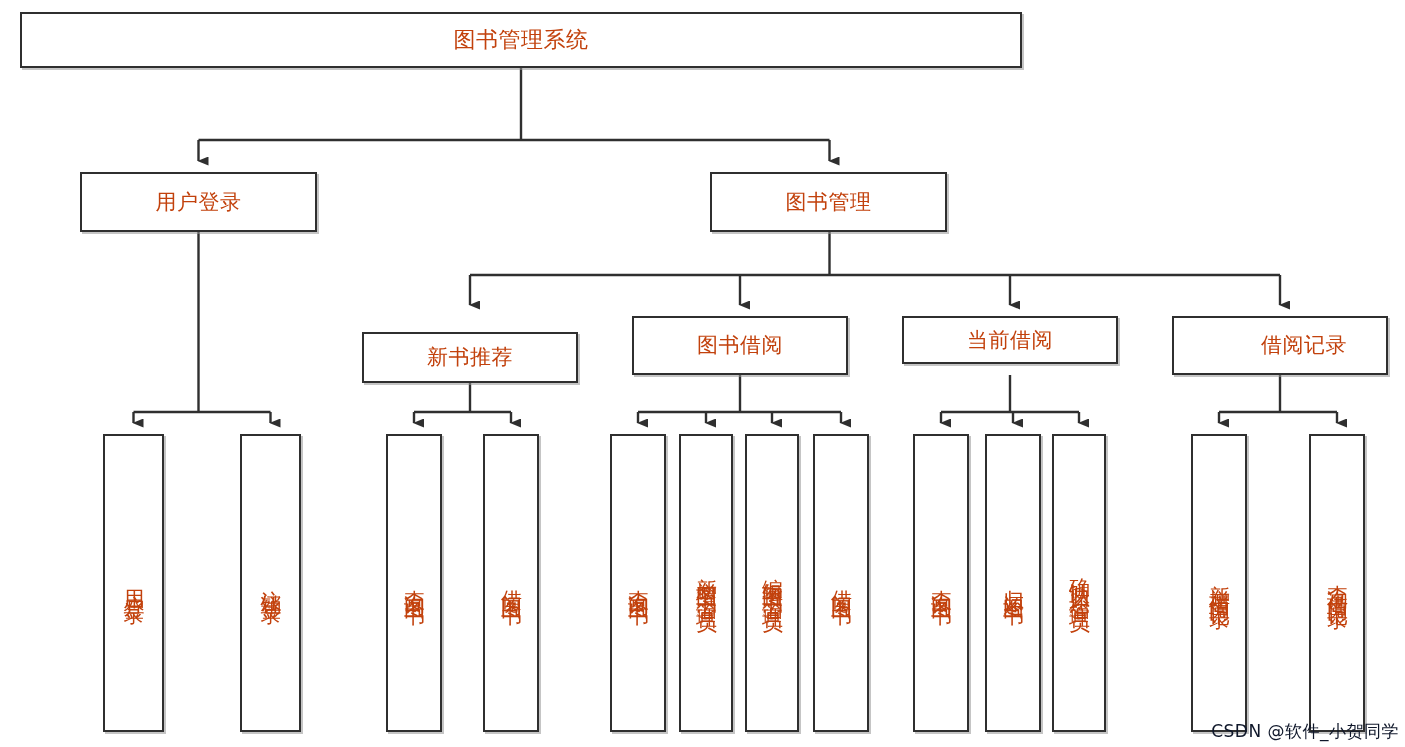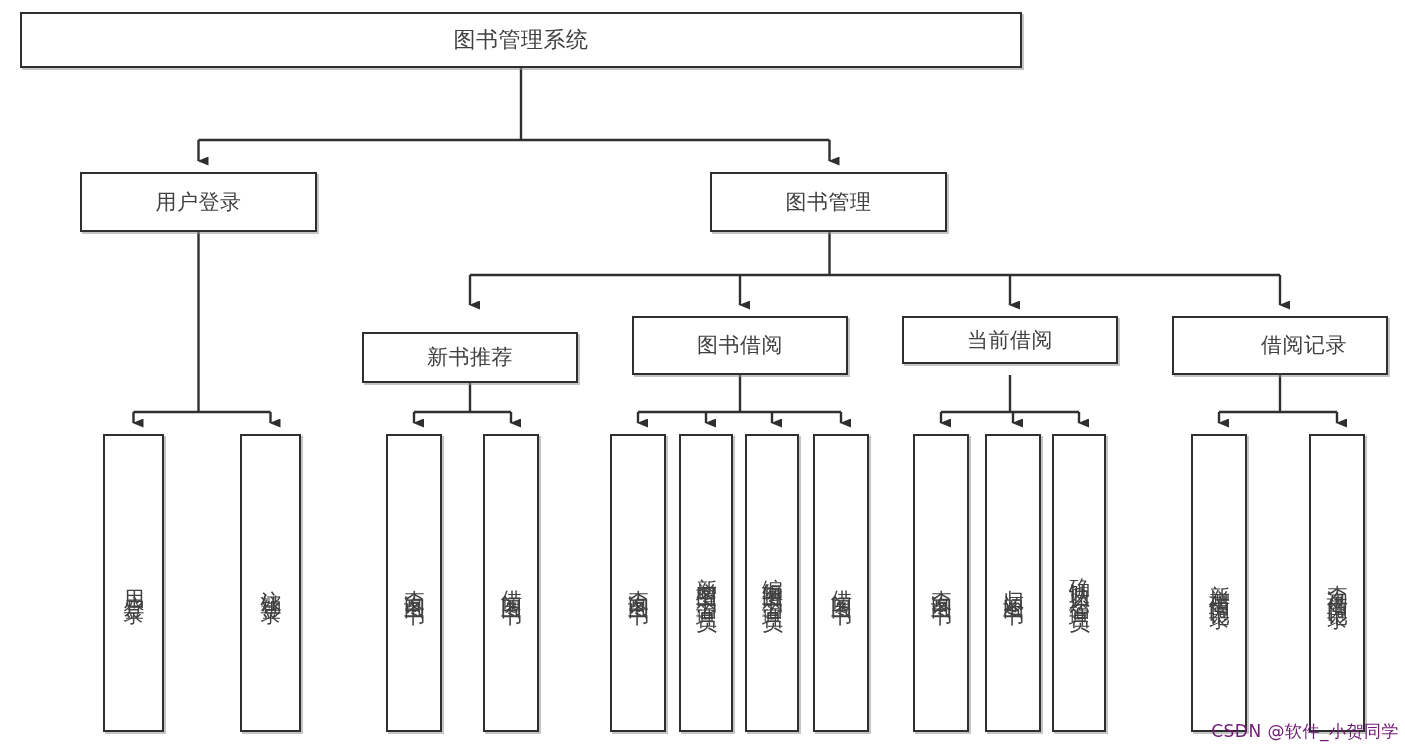--- a/index.html
+++ b/index.html
@@ -15,21 +15,21 @@
     position:absolute;
     background:#ffffff;
     border:2.5px solid #2f2f2f;
     box-shadow:2px 2px 0 0 rgba(150,150,150,0.55);
     box-sizing:border-box;
     display:flex;
     align-items:center;
     justify-content:center;
   }
   .node .label{
-    color:#404040;
+    color:#c2410c;
     line-height:1.18;
     text-align:left;
     white-space:nowrap;
   }
   
   .node.h .label{font-size:21px;letter-spacing:0.5px;}
   .node.root .label{font-size:22px;}
   
   .node.v{
     align-items:center;
@@ -39,21 +39,21 @@
     writing-mode:vertical-rl;
     text-orientation:upright;
     font-size:21px;
     letter-spacing:5px;
     line-height:1;
   }
   #watermark{
     position:absolute;
     right:6px;bottom:4px;
     font-size:17px;
-    color:#701a75;
+    color:#0f172a;
     letter-spacing:0.5px;
     white-space:nowrap;
     pointer-events:none;
   }
 </style>
 </head>
 <body>
 
 <div id="stage">
   <svg id="edges" viewBox="0 0 1405 747" xmlns="http://www.w3.org/2000/svg">

